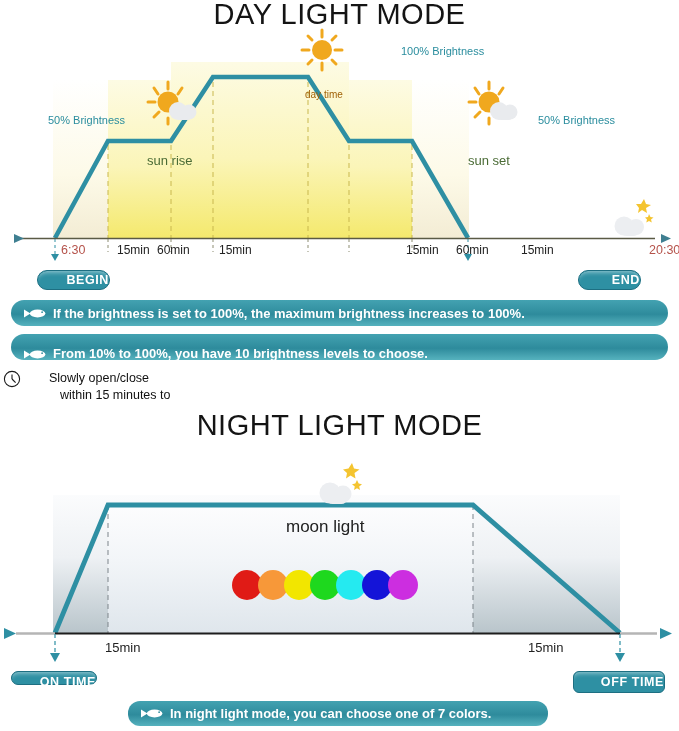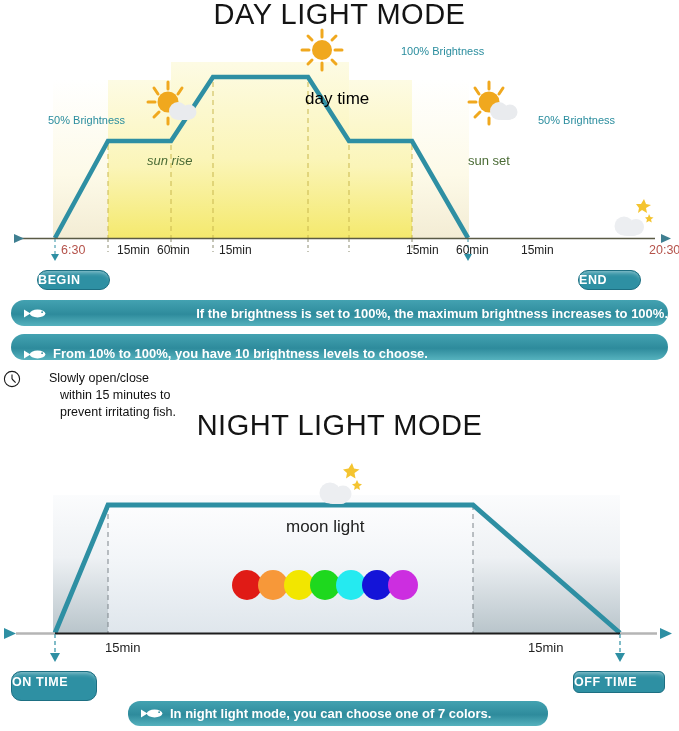--- a/index.html
+++ b/index.html
@@ -25,21 +25,21 @@
 
   
   svg.chart { position:absolute; left:0; top:0; overflow:visible; }
 
   
   .lbl {
     position:absolute; color:#2a8d9e; font-size:11px;
     font-family:"Liberation Sans", sans-serif; white-space:nowrap;
   }
   .lbl.green { color:#4a6b35; font-size:13px; }
-  .lbl.teal13 { font-size:17px; color:#000000; }
+  .lbl.teal13 { font-size:10px; color:#a16207; }
   .tick-lbl {
     position:absolute; font-size:12px; color:#222; white-space:nowrap;
     font-family:"Liberation Sans", sans-serif;
   }
   .time-lbl {
     position:absolute; font-size:12.5px; color:#b5534b; white-space:nowrap;
     font-family:"Liberation Sans", sans-serif;
     margin-left:34px;
   }
   .moon-text {
@@ -47,21 +47,21 @@
     font-family:"Liberation Sans", sans-serif;
     text-align:right;
   }
 
   
   .pill {
     position:absolute; height:20px; line-height:19px;
     border-radius:10px; background:#2e90a3;
     border:1.6px solid #1d6f82;
     color:#ffffff; font-size:12.5px; font-weight:bold;
-    text-align:left; letter-spacing:0.6px;
+    text-align:right; letter-spacing:0.6px;
     font-family:"Liberation Sans", sans-serif;
     box-shadow: inset 0 5px 5px -4px rgba(255,255,255,.55);
   }
 
   
   .banner {
     position:absolute; border-radius:13px;
     background:linear-gradient(180deg,#43a2b1 0%,#2e8b9c 55%,#56b2be 100%);
     color:#fff; font-size:13px; font-weight:bold;
     display:flex; align-items:center; gap:7px;
@@ -210,37 +210,37 @@
     <g>
       <circle cx="15" cy="30" r="9.5" fill="#eceef1"></circle>
       <circle cx="27" cy="31" r="8" fill="#eceef1"></circle>
       <rect x="12" y="30" width="18" height="10" rx="5" fill="#eceef1"></rect>
     </g>
   </svg>
 
   <div class="lbl" style="left:48px; top:114px;">50%  Brightness</div>
   <div class="lbl" style="left:401px; top:45px;">100%  Brightness</div>
   <div class="lbl" style="left:538px; top:114px;">50%  Brightness</div>
-  <div class="lbl green" style="left:147px; top:153px;font-style:italic;">sun rise</div>
+  <div class="lbl green" style="left:147px; top:153px;">sun rise</div>
   <div class="lbl teal13" style="left:305px; top:89px;">day time</div>
   <div class="lbl green" style="left:468px; top:153px;">sun set</div>
 
   <div class="time-lbl" style="left:27px;  top:243px;">6:30</div>
   <div class="tick-lbl" style="left:117px; top:243px;">15min</div>
   <div class="tick-lbl" style="left:157px; top:243px;">60min</div>
   <div class="tick-lbl" style="left:219px; top:243px;">15min</div>
   <div class="tick-lbl" style="left:406px; top:243px;">15min</div>
   <div class="tick-lbl" style="left:456px; top:243px;">60min</div>
   <div class="tick-lbl" style="left:521px; top:243px;">15min</div>
   <div class="time-lbl" style="left:615px; top:243px;">20:30</div>
 
   <div class="pill" style="left:37px; top:270px; width:73px;">BEGIN</div>
   <div class="pill" style="left:578px; top:270px; width:63px;">END</div>
 
-  <div class="banner" style="left:11px; top:300px; width:657px; height:26px;justify-content:space-between;">
+  <div class="banner" style="left:11px; top:300px; width:657px; height:26px;">
     <svg class="fish" viewBox="0 0 34 16">
       <polygon points="0,2 10,8 0,14" fill="#ffffff"></polygon>
       <ellipse cx="21" cy="8" rx="12" ry="6" fill="#ffffff"></ellipse>
       <circle cx="28" cy="6" r="1.3" fill="#2e8b9c"></circle>
     </svg>
     <span class="txt">If the brightness is set to 100%, the maximum brightness increases to 100%.</span>
   </div>
 
   <div class="banner" style="left:11px; top:334px; width:657px; height:26px;align-items:flex-end;">
     <svg class="fish" viewBox="0 0 34 16">
@@ -252,21 +252,20 @@
   </div>
 
   <svg class="clock" width="18" height="18" viewBox="0 0 18 18">
     <circle cx="9" cy="9" r="7.6" fill="none" stroke="#1a1a1a" stroke-width="1.1"></circle>
     <line x1="9" y1="9" x2="9" y2="4.4" stroke="#1a1a1a" stroke-width="1.1"></line>
     <line x1="9" y1="9" x2="12.6" y2="12.6" stroke="#1a1a1a" stroke-width="1.1"></line>
   </svg>
   <div class="note" style="left:21px; top:370px;margin-left:28px;">
     <span class="l1">Slowly open/close</span>
     <span class="l2">within 15 minutes to</span>
-    <span class="l3">prevent irritating fish.</span>
   </div>
 
   <div class="mode-title" id="night-title">NIGHT LIGHT MODE</div>
 
   <svg class="chart" id="night-svg" style="top:470px;" width="679" height="200">
 
     <rect x="53" y="25" width="55" height="138" fill="url(#gGrey)"></rect>
     <rect x="473" y="25" width="147" height="138" fill="url(#gGrey)"></rect>
     <rect x="108" y="25" width="365" height="138" fill="url(#gGrey)"></rect>
 
@@ -312,21 +311,21 @@
     <span class="dot" style="background:#f2e600;"></span>
     <span class="dot" style="background:#1ed81e;"></span>
     <span class="dot" style="background:#25eaf0;"></span>
     <span class="dot" style="background:#1414d8;"></span>
     <span class="dot" style="background:#cc2ee0;"></span>
   </div>
 
   <div class="tick-lbl" style="left:105px; top:640px; font-size:13px;">15min</div>
   <div class="tick-lbl" style="left:528px; top:640px; font-size:13px;">15min</div>
 
-  <div class="pill" style="left:11px; top:671px; width:86px; height:30px; line-height:21px;">ON TIME</div>
+  <div class="pill" style="left:11px; top:671px; width:86px; height:14px; line-height:21px;">ON TIME</div>
   <div class="pill" style="left:573px; top:671px; width:92px; height:22px; line-height:21px;border-radius:6px;">OFF TIME</div>
 
   <div class="banner" style="left:128px; top:701px; width:420px; height:25px; border-radius:12px;">
     <svg class="fish" viewBox="0 0 34 16">
       <polygon points="0,2 10,8 0,14" fill="#ffffff"></polygon>
       <ellipse cx="21" cy="8" rx="12" ry="6" fill="#ffffff"></ellipse>
       <circle cx="28" cy="6" r="1.3" fill="#2e8b9c"></circle>
     </svg>
     <span class="txt">In night light mode, you can choose one of 7 colors.</span>
   </div>

